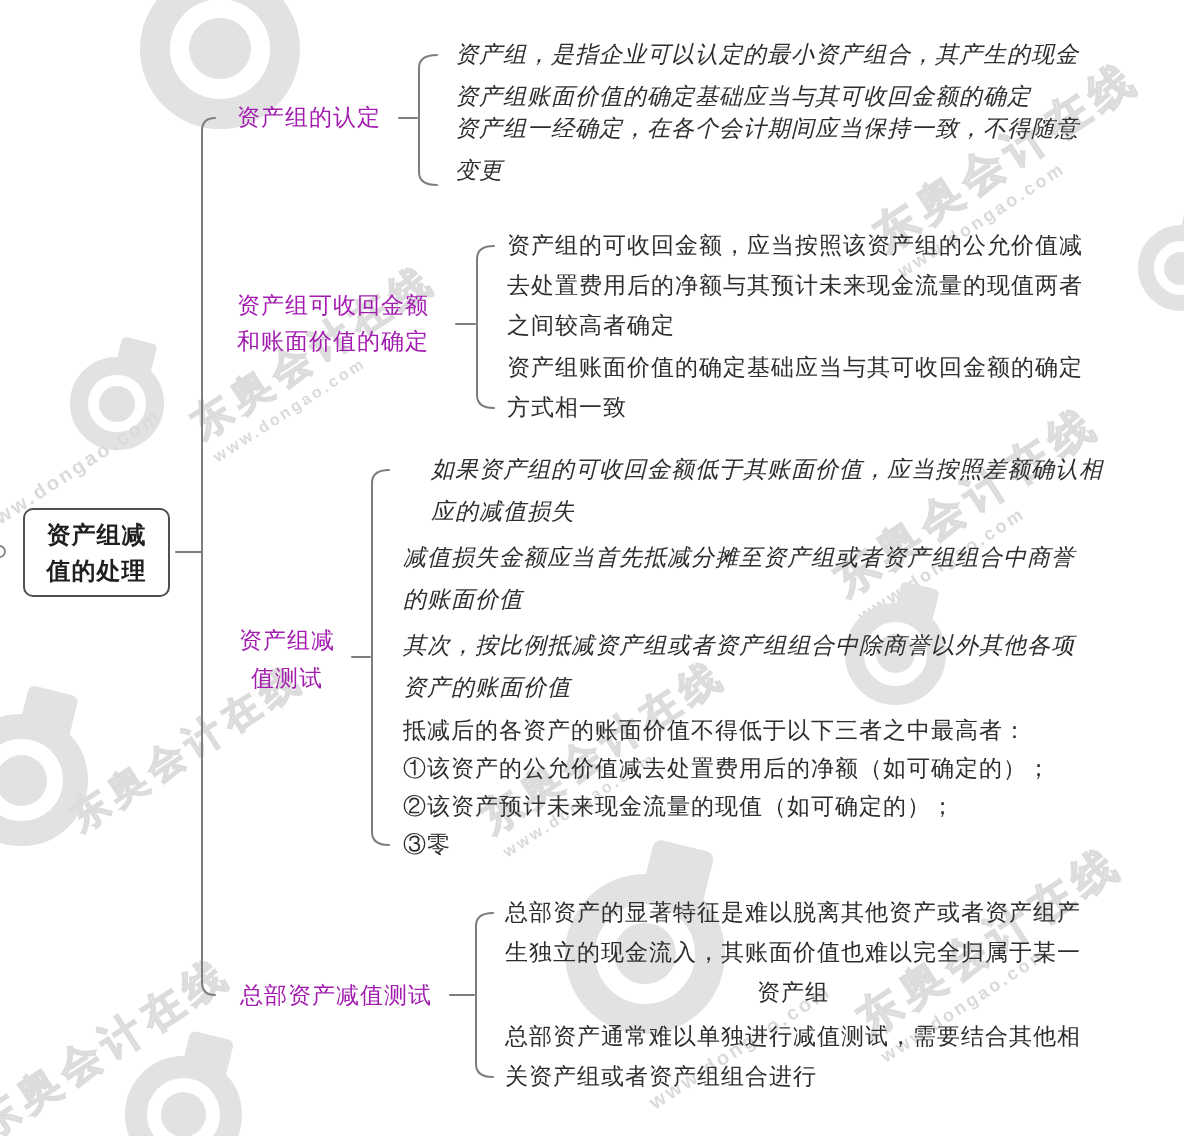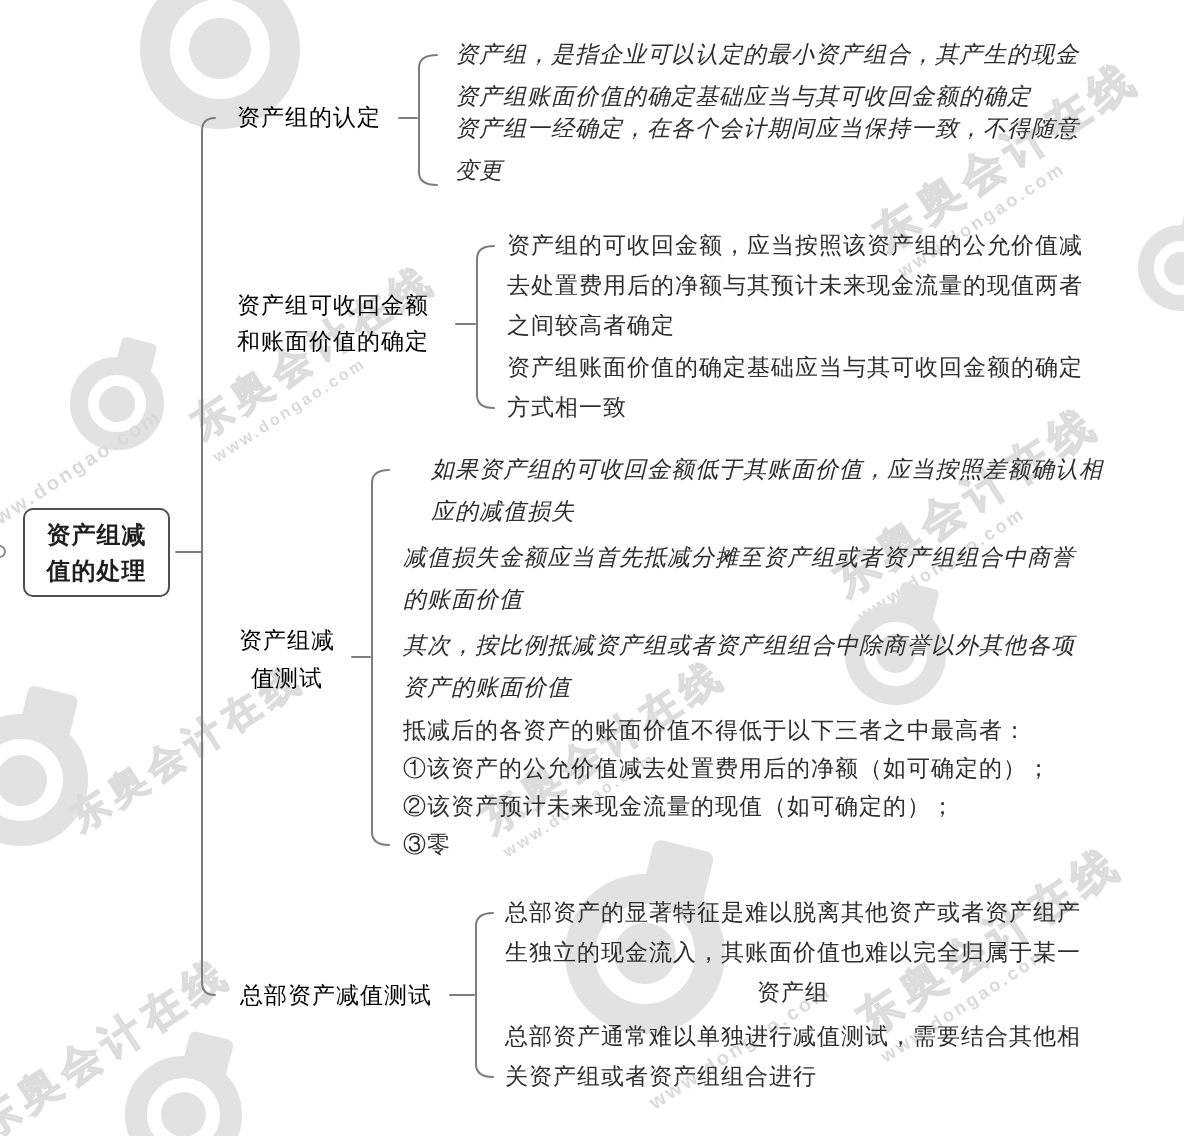--- a/index.html
+++ b/index.html
@@ -20,21 +20,21 @@
     font-size:24px;font-weight:bold;line-height:36px;color:#1f1f1f;
     letter-spacing:1px;background:#ffffff;z-index:4;
   }
   .edge-circle{
     position:absolute;left:-7px;top:545px;width:13px;height:13px;
     border:2px solid #8a8a8a;border-radius:50%;box-sizing:border-box;
     background:#ffffff;z-index:4;
   }
   
   .blabel{
-    position:absolute;color:#000000;font-size:23px;letter-spacing:1px;
+    position:absolute;color:#a21caf;font-size:23px;letter-spacing:1px;
     white-space:nowrap;z-index:4;
   }
   .blabel span{display:block;}
   #blabel-1{left:237px;top:105px;line-height:26px;}
   #blabel-2{left:237px;top:288px;line-height:36px;}
   #blabel-3{left:239px;top:622px;line-height:38px;width:96px;text-align:center;}
   #blabel-4{left:240px;top:983px;line-height:26px;}
   
   .leaf{
     position:absolute;color:#2e2e2e;font-size:23px;letter-spacing:1px;

